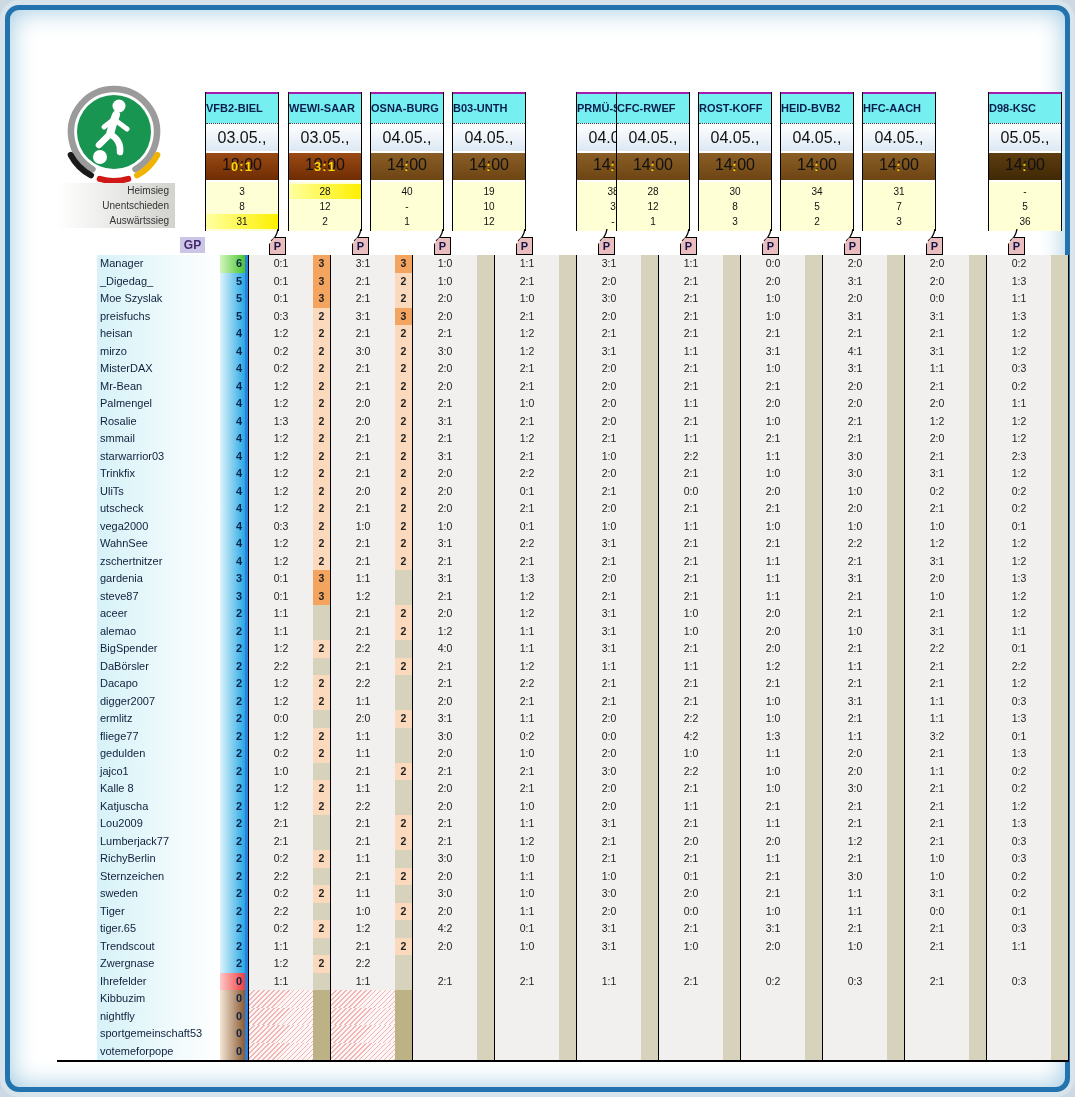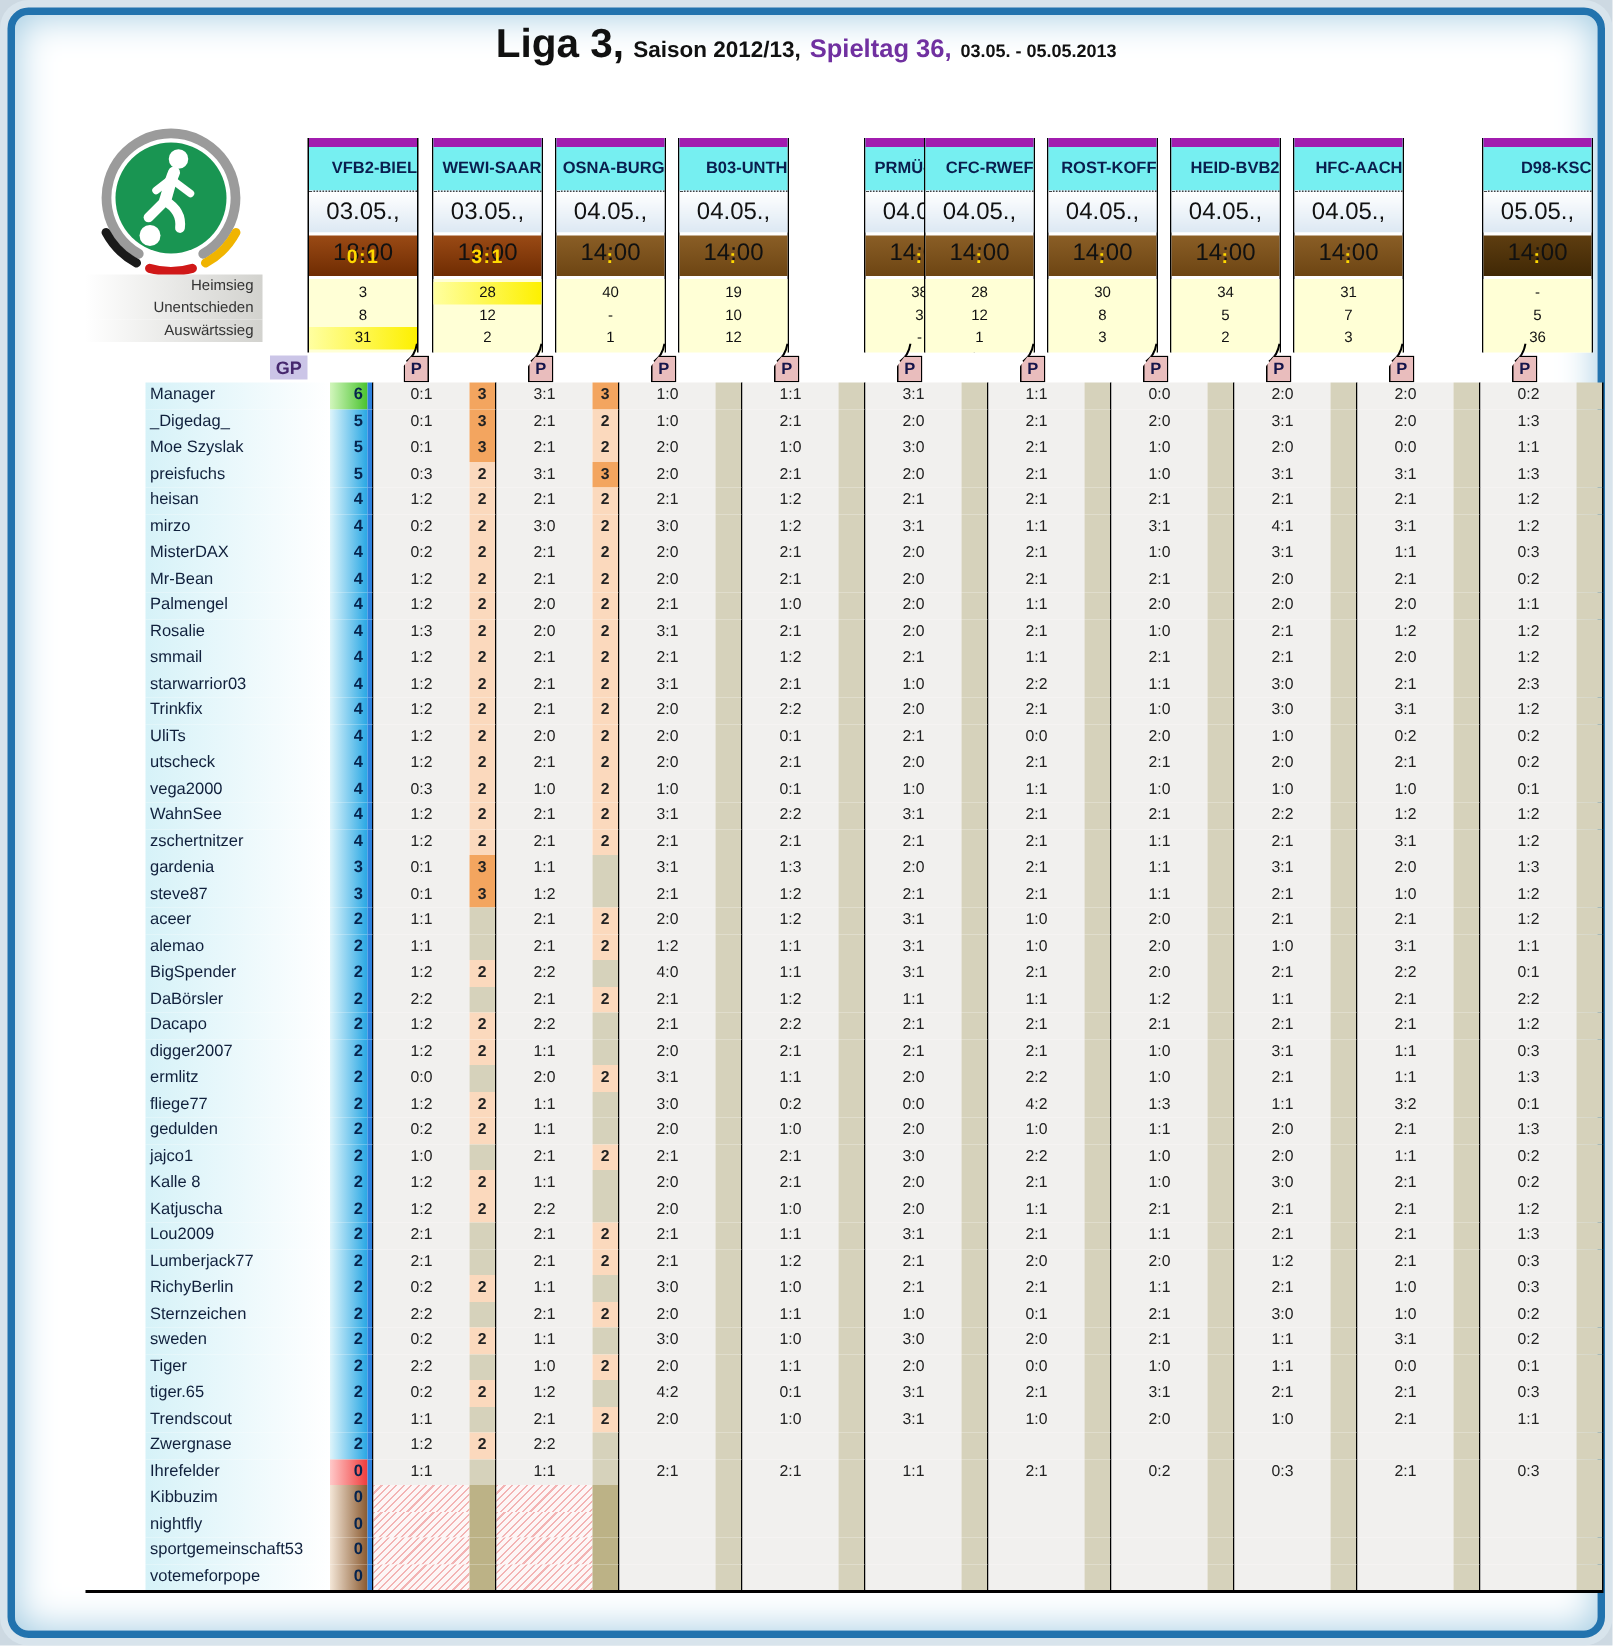--- a/index.html
+++ b/index.html
@@ -32,22 +32,22 @@
     text-align:right;padding-right:6px;font-size:10px;color:#333;
     background:linear-gradient(90deg,#ffffff,#d2d2ce);
   }
   
   .strip{
     position:absolute;top:92px;width:72px;
     border-left:1px solid #000;border-right:1px solid #000;
     background:#fff;
   }
   .mh-name{
-    height:29px;line-height:29px;text-align:right;font-size:11px;font-weight:bold;
-    color:#0a1e4e;background:var(--cyan,#76eff1);border-top:6px solid #a21caf;
+    height:29px;line-height:29px;text-align:left;font-size:11px;font-weight:bold;
+    color:#0a1e4e;background:var(--cyan,#76eff1);border-top:2px solid #a21caf;
     overflow:hidden;
   }
   .mh-date{
     height:27px;line-height:27px;text-align:center;font-size:16px;color:#111;
     background:linear-gradient(#ffffff,#dce8f3);border-top:1px dotted #444;
   }
   .mh-result{
     height:27px;line-height:27px;margin-top:2px;text-align:center;
     font-weight:bold;font-size:13px;letter-spacing:1px;color:var(--resyellow,#ffd900);
   }
@@ -98,23 +98,20 @@
   .pp.pmiss{background:#bcb286;}
   .pc.hatch{background:repeating-linear-gradient(135deg,#f3b4b4 0,#f3b4b4 1px,#fdf6f6 1px,#fdf6f6 3.5px);}
 </style>
 </head>
 <body>
 
 <div class="frame"></div>
 
 <div class="content">
 
-  <div class="title">
-    <span class="t1">Liga 3,</span><span class="t2">Saison 2012/13,</span><span class="t3">Spieltag 36,</span><span class="t4">03.05. - 05.05.2013</span>
-  </div>
 
 
   <svg class="logo" width="104" height="116" viewBox="0 0 104 116">
     <g transform="translate(2,2)">
       <path d="M 28.5 85.2 A 43 43 0 1 1 71.5 85.2" fill="none" stroke="#9b9b9b" stroke-width="6.5" stroke-linecap="round"></path>
       <circle cx="50" cy="48" r="37" fill="#199552"></circle>
       <path d="M 6.7 71 A 49 49 0 0 0 27 91.3" fill="none" stroke="#1a1a1a" stroke-width="6" stroke-linecap="round"></path>
       <path d="M 35.7 94.9 A 49 49 0 0 0 64.3 94.9" fill="none" stroke="#d01818" stroke-width="6" stroke-linecap="round"></path>
       <path d="M 73 91.3 A 49 49 0 0 0 93.3 71" fill="none" stroke="#f0b400" stroke-width="6" stroke-linecap="round"></path>
       <g>

